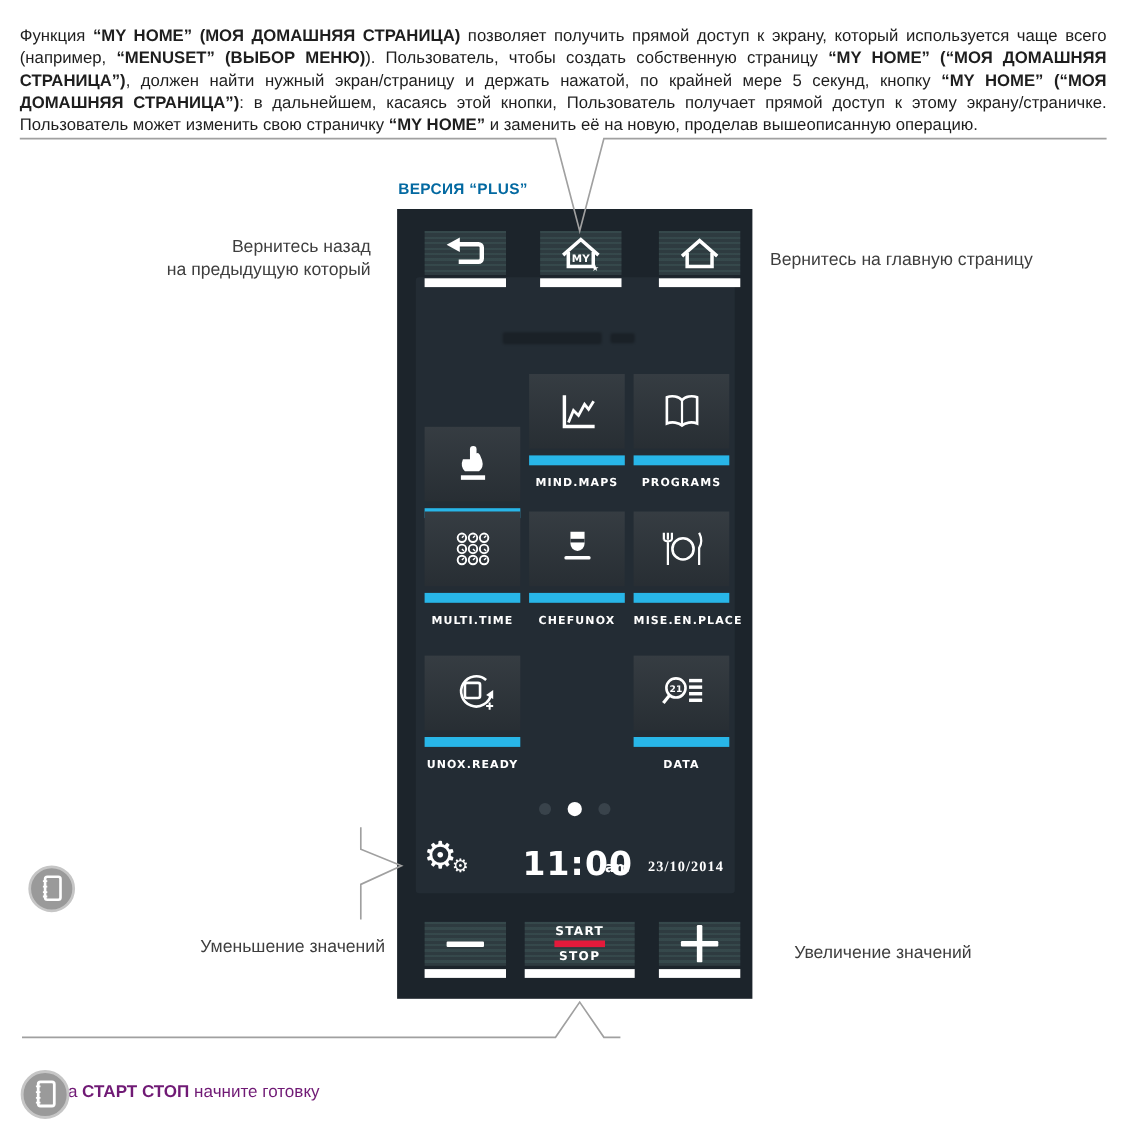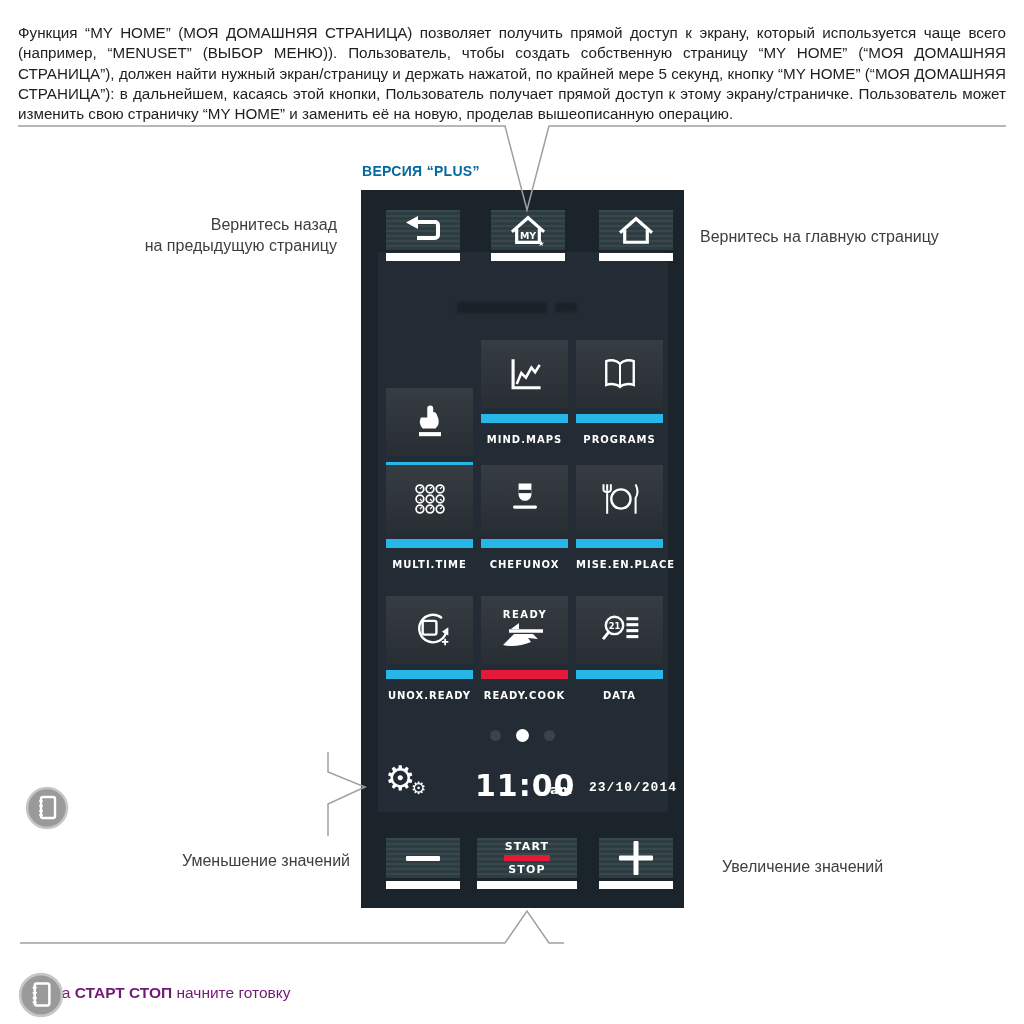--- a/index.html
+++ b/index.html
@@ -1,21 +1,21 @@
 <!DOCTYPE html>
 <html><head>
 <meta charset="utf-8">
 <style>
   html,body{margin:0;padding:0;background:#ffffff;}
   .canvas{position:relative;width:1024px;height:1024px;background:#ffffff;overflow:hidden;
           font-family:"Liberation Sans","DejaVu Sans",sans-serif;color:#1f1f1f;}
   .abs{position:absolute;}
   
   .intro{left:18px;top:8px;width:988px;font-size:15.2px;line-height:1.33;text-align:justify;color:#1e1e1e;}
-  .intro .b{font-weight:normal;}
+  .intro .b{font-weight:bold;}
   
   .lbl{font-size:16px;color:#3e3e3e;line-height:1.32;}
   .r{text-align:right;}
   .version{left:362px;top:163px;font-size:14px;font-weight:bold;color:#0369a1;letter-spacing:.3px;}
   
   .screen{left:361px;top:190px;width:323px;height:718px;background:#1c242b;}
   .panel{left:17px;top:62px;width:290px;height:560px;background:#232c34;border-radius:3px;}
   .smudge{background:rgba(0,0,0,.25);filter:blur(1px);border-radius:2px;}
   .navbtn,.botbtn{width:74px;margin-left:12px;}
   .btn-face{height:40px;background:#2e3b40;
@@ -33,41 +33,41 @@
   .dots{left:0;top:540px;width:323px;display:flex;justify-content:center;gap:15px;}
   .dot{width:11px;height:11px;border-radius:50%;background:#39434b;}
   .dot.active{background:#ffffff;width:13px;height:13px;margin-top:-1px;}
   .gear-wrap{left:24px;top:572px;width:52px;height:44px;color:#fff;font-family:"DejaVu Sans",sans-serif;}
   .gear-big{position:absolute;left:0;top:-4px;font-size:34px;}
   .gear-small{position:absolute;left:26px;top:16px;font-size:17px;}
   .time{left:114px;top:578px;font-size:30px;font-weight:bold;color:#fff;letter-spacing:1px;
     font-family:"DejaVu Sans",sans-serif;}
   .ampm{left:189px;top:592px;font-size:13px;font-weight:bold;color:#fff;font-family:"DejaVu Sans",sans-serif;}
   .date{left:228px;top:590px;font-size:13px;font-weight:bold;letter-spacing:1px;color:#fff;
-    font-family:Liberation Mono, monospace;}
+    font-family:Liberation Serif, serif;}
   .ss-start,.ss-stop{font-size:11px;font-weight:bold;letter-spacing:1.2px;color:#fff;text-align:center;
     font-family:"DejaVu Sans",sans-serif;}
   .ss-bar{width:46px;height:6px;background:#e51a3b;margin:2px auto;}
   .caption{left:20px;top:984px;font-size:15.5px;color:#701a75;}
   .caption .b{font-weight:bold;}
   svg{display:block;}
   .callouts{left:0;top:0;pointer-events:none;z-index:5;}
 </style>
 </head>
 <body>
 
 <div class="canvas">
 
   <p class="abs intro"><span>Функция </span><span class="b">“MY HOME” (МОЯ ДОМАШНЯЯ СТРАНИЦА)</span><span> позволяет получить прямой доступ к экрану, который используется чаще всего (например, </span><span class="b">“MENUSET” (ВЫБОР МЕНЮ)</span><span>). Пользователь, чтобы создать собственную страницу </span><span class="b">“MY HOME” (“МОЯ ДОМАШНЯЯ СТРАНИЦА”)</span><span>, должен найти нужный экран/страницу и держать нажатой, по крайней мере 5 секунд, кнопку </span><span class="b">“MY HOME” (“МОЯ ДОМАШНЯЯ СТРАНИЦА”)</span><span>: в дальнейшем, касаясь этой кнопки, Пользователь получает прямой доступ к этому экрану/страничке. Пользователь может изменить свою страничку </span><span class="b">“MY HOME”</span><span> и заменить её на новую, проделав вышеописанную операцию.</span></p>
 
   <div class="abs version">ВЕРСИЯ “PLUS”</div>
 
   <div class="abs lbl r" style="left:60px;top:214px;width:277px;">
     <div>Вернитесь назад</div>
-    <div>на предыдущую страницу</div>
+    <div>на предыдущую который</div>
   </div>
   <div class="abs lbl" style="left:700px;top:226px;">Вернитесь на главную страницу</div>
   <div class="abs lbl r" style="left:100px;top:850px;width:250px;">Уменьшение значений</div>
   <div class="abs lbl" style="left:722px;top:856px;">Увеличение значений</div>
 
   <div class="abs" style="left:25px;top:786px;">
     <svg width="44" height="44" viewBox="0 0 44 44">
       <circle cx="22" cy="22" r="20" fill="#9a9a9a" stroke="#c6c6c6" stroke-width="2.5"></circle>
       <rect x="16" y="11" width="14" height="21" rx="2" fill="none" stroke="#ffffff" stroke-width="2.4"></rect>
       <path d="M14 15 h4 M14 20 h4 M14 25 h4 M14 29 h4" stroke="#ffffff" stroke-width="1.6"></path>
@@ -206,32 +206,20 @@
           <rect x="16" y="14" width="15" height="15" rx="2" fill="none" stroke="#fff" stroke-width="2.6"></rect>
           <path d="M37 11 a15 15 0 1 0 5 14" fill="none" stroke="#fff" stroke-width="2.6"></path>
           <polygon points="44,21 37,26 44,30" fill="#fff"></polygon>
           <path d="M37 37 h7 M40.5 33.5 v7" stroke="#fff" stroke-width="2"></path>
         </svg>
       </div>
       <div class="tile-bar"></div>
       <div class="tile-label">UNOX.READY</div>
     </div>
 
-    <div class="abs tile" style="left:120px;top:406px;">
-      <div class="tile-face">
-        <svg width="60" height="50" viewBox="0 0 60 50">
-          <text x="30" y="13" text-anchor="middle" font-size="10" font-weight="bold" letter-spacing="1.5" fill="#fff" font-family="DejaVu Sans, sans-serif">READY</text>
-          <path d="M14 26 H48" stroke="#fff" stroke-width="3.4"></path>
-          <path d="M16 24 l8 -6 v6 z" fill="#fff"></path>
-          <path d="M8 40 L19 29 H38 L43 34 L33 33 L36 37 Q21 43 8 40 Z" fill="#fff"></path>
-        </svg>
-      </div>
-      <div class="tile-bar red"></div>
-      <div class="tile-label">READY.COOK</div>
-    </div>
 
     <div class="abs tile" style="left:215px;top:406px;">
       <div class="tile-face">
         <svg width="44" height="44" viewBox="0 0 48 48">
           <circle cx="18" cy="19" r="9.5" fill="none" stroke="#fff" stroke-width="2.6"></circle>
           <path d="M11.5 26.5 L5.5 34" stroke="#fff" stroke-width="3.2"></path>
           <text x="18" y="23" text-anchor="middle" font-size="9" font-weight="bold" fill="#fff" font-family="DejaVu Sans, sans-serif">21</text>
           <rect x="31" y="10" width="13" height="3.4" fill="#fff"></rect>
           <rect x="31" y="16.5" width="13" height="3.4" fill="#fff"></rect>
           <rect x="31" y="23" width="13" height="3.4" fill="#fff"></rect>

